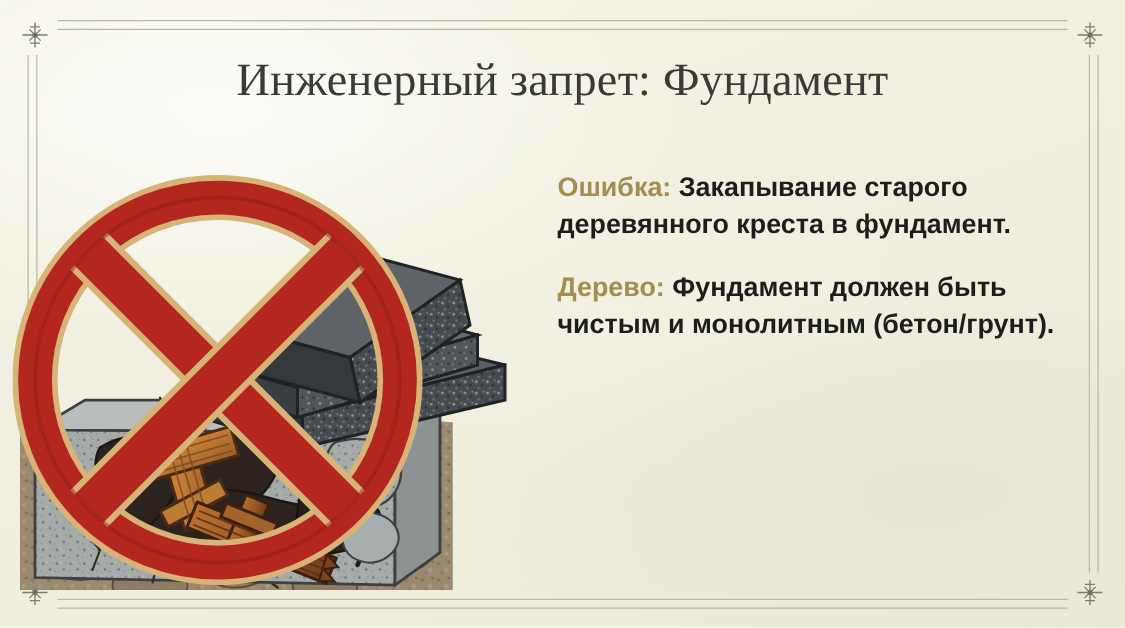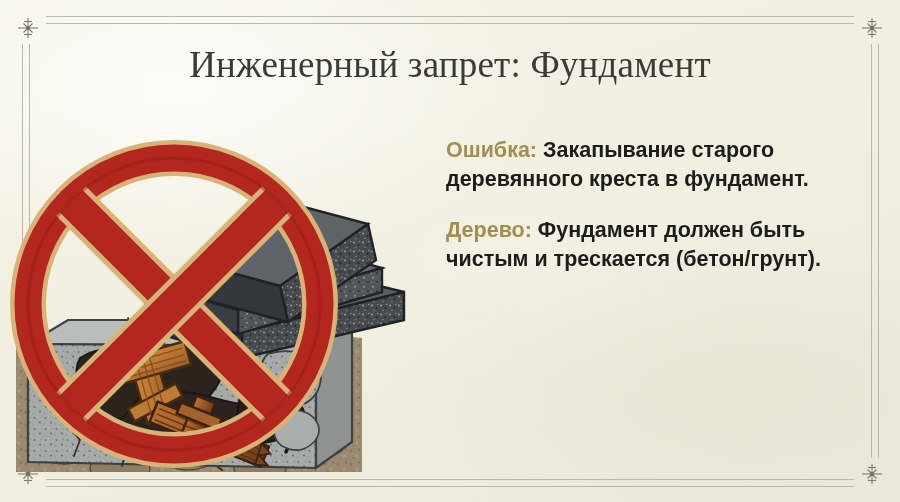--- a/index.html
+++ b/index.html
@@ -344,19 +344,19 @@
 
     <div class="text-block">
       <p>
         <span class="block-label">Ошибка:</span><span> Закапывание старого деревянного креста в фундамент.</span>
       </p>
     </div>
 
 
     <div class="text-block">
       <p>
-        <span class="block-label">Дерево:</span><span> Фундамент должен быть чистым и трескается (бетон/грунт).</span>
+        <span class="block-label">Дерево:</span><span> Фундамент должен быть чистым и монолитным (бетон/грунт).</span>
       </p>
     </div>
 
   </div>
 
 </div>
 
 </body></html>

